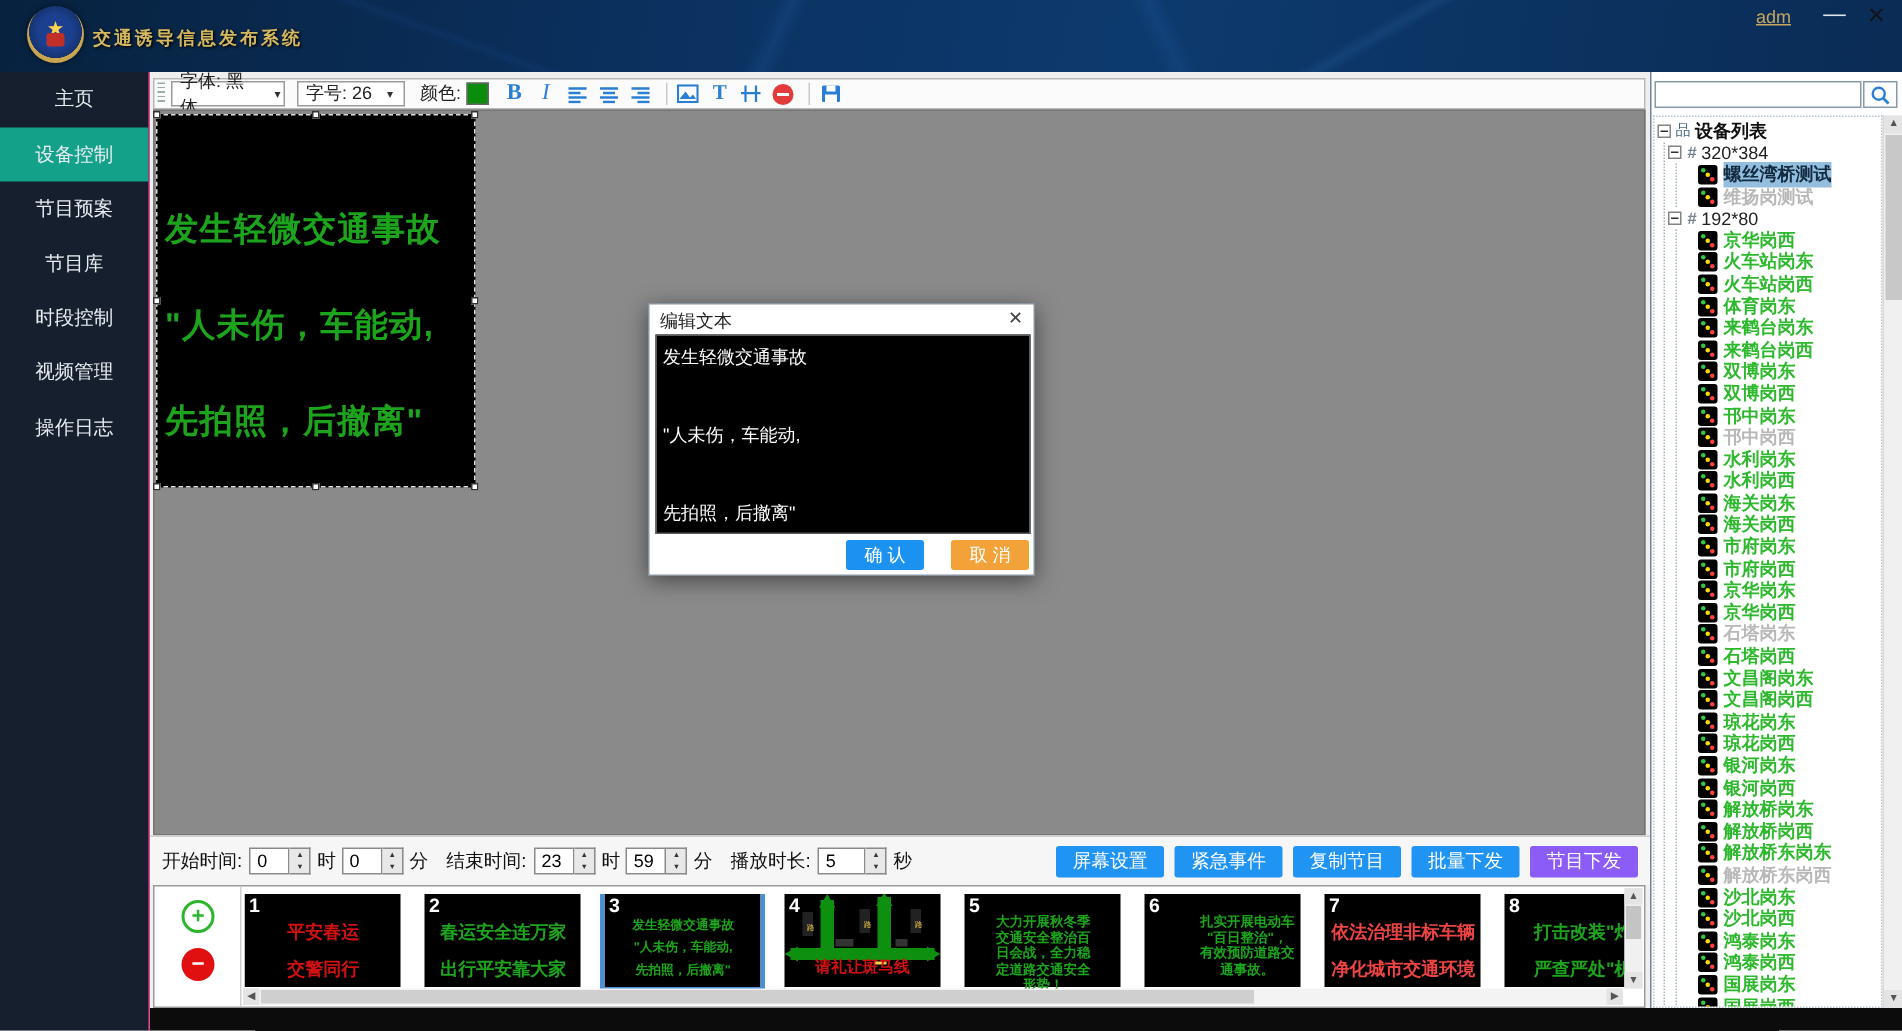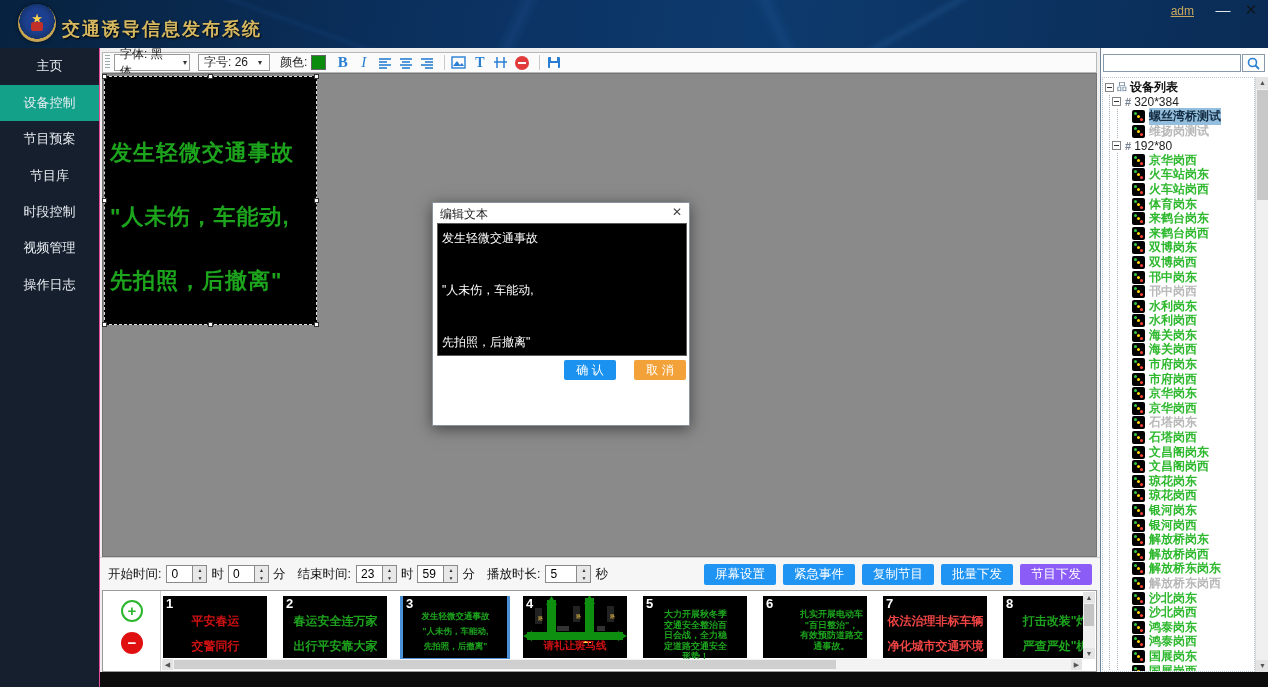--- a/index.html
+++ b/index.html
@@ -13,21 +13,21 @@
     background:
       linear-gradient(115deg,transparent 40%,rgba(60,130,220,.25) 41%,transparent 42%),
       linear-gradient(65deg,transparent 60%,rgba(60,140,230,.2) 61%,transparent 62%),
       linear-gradient(150deg,transparent 70%,rgba(80,160,240,.22) 71%,transparent 72%),
       linear-gradient(20deg,transparent 25%,rgba(40,110,200,.18) 26%,transparent 27%); }
   #logo { position:absolute; left:18px; top:4px; width:38px; height:38px; border-radius:50%;
     background:radial-gradient(circle at 50% 45%, #1c3f8f 0 40%, #16346f 62%, #c9a54f 63% 78%, #9a7a2e 100%);
     box-shadow:0 0 4px rgba(0,0,0,.6); }
   #logo .star { position:absolute; left:0; right:0; top:7px; text-align:center; color:#ffd34d; font-size:13px; }
   #logo .reddot { position:absolute; left:13px; top:18px; width:12px; height:9px; background:#c03028; border-radius:2px; }
-  #app-title { position:absolute; left:62px; top:17px; color:#d5b75f; font-size:18px; font-weight:bold;
+  #app-title { position:absolute; left:62px; top:17px; color:#d5b75f; font-size:12px; font-weight:bold;
     letter-spacing:2px; text-shadow:1px 1px 2px #000; }
   #user-name { position:absolute; right:74px; top:4px; color:#c7a75f; font-size:12px;text-decoration:underline; }
   #win-min { position:absolute; right:36px; top:1px; color:#dfe6ee; font-size:15px; width:18px; text-align:center; cursor:pointer; }
   #win-close { position:absolute; right:8px; top:1px; color:#10151c; font-size:15px; font-weight:bold; width:18px; text-align:center; cursor:pointer; }
 
   
   #sidebar { position:absolute; left:0; top:48px; width:100px; height:639px;
     background:#151f2d; border-right:1px solid #ec4899; }
   .menu-item { height:36px; line-height:36px; margin-top:.4px; text-align:center; color:#e8edf2;
     font-size:13px; cursor:pointer; }
@@ -59,21 +59,21 @@
   
   #canvas { position:absolute; left:2px; top:25px; right:3px; height:484px; background:#8a8a8a;
     border:1px solid #747474; }
   #led { position:absolute; left:1px; top:2px; width:213px; height:249px; background:#000;
     border:1px dashed #dcdcdc; }
   #led-text { padding:44px 5px 0 5px; font-size:22px; font-weight:600; letter-spacing:1px;
     line-height:64px; white-space:pre-line; }
   .handle { position:absolute; width:5px; height:5px; background:#fff; border:1px solid #333; }
 
   
-  #dialog { position:absolute; left:432px; top:202px; width:258px; height:224px; background:#fff;
+  #dialog { position:absolute; left:432px; top:202px; width:258px; height:182px; background:#fff;
     border:1px solid #8a949e; box-shadow:0 3px 14px rgba(0,0,0,.5); z-index:30; }
   #dialog-title { position:absolute; left:7px; top:3px; font-size:12px; color:#222; }
   #dialog-close { position:absolute; right:7px; top:2px; font-size:12px; color:#444; cursor:pointer; }
   #dialog-text { position:absolute; left:4px; top:20px; width:250px; height:133px; background:#000;
     border:1px solid #5a5a5a; color:#fff; font-size:12px; line-height:26px; padding:1px 4px;
     white-space:pre-line; overflow:hidden; }
   .dlg-btn { position:absolute; top:157px; width:52px; height:20px; border:none; border-radius:2px;
     color:#fff; font-size:12px; cursor:pointer; font-family:inherit; }
   #btn-confirm { left:131px; background:#1b92f0; }
   #btn-cancel { left:201px; background:#f2a238; }

